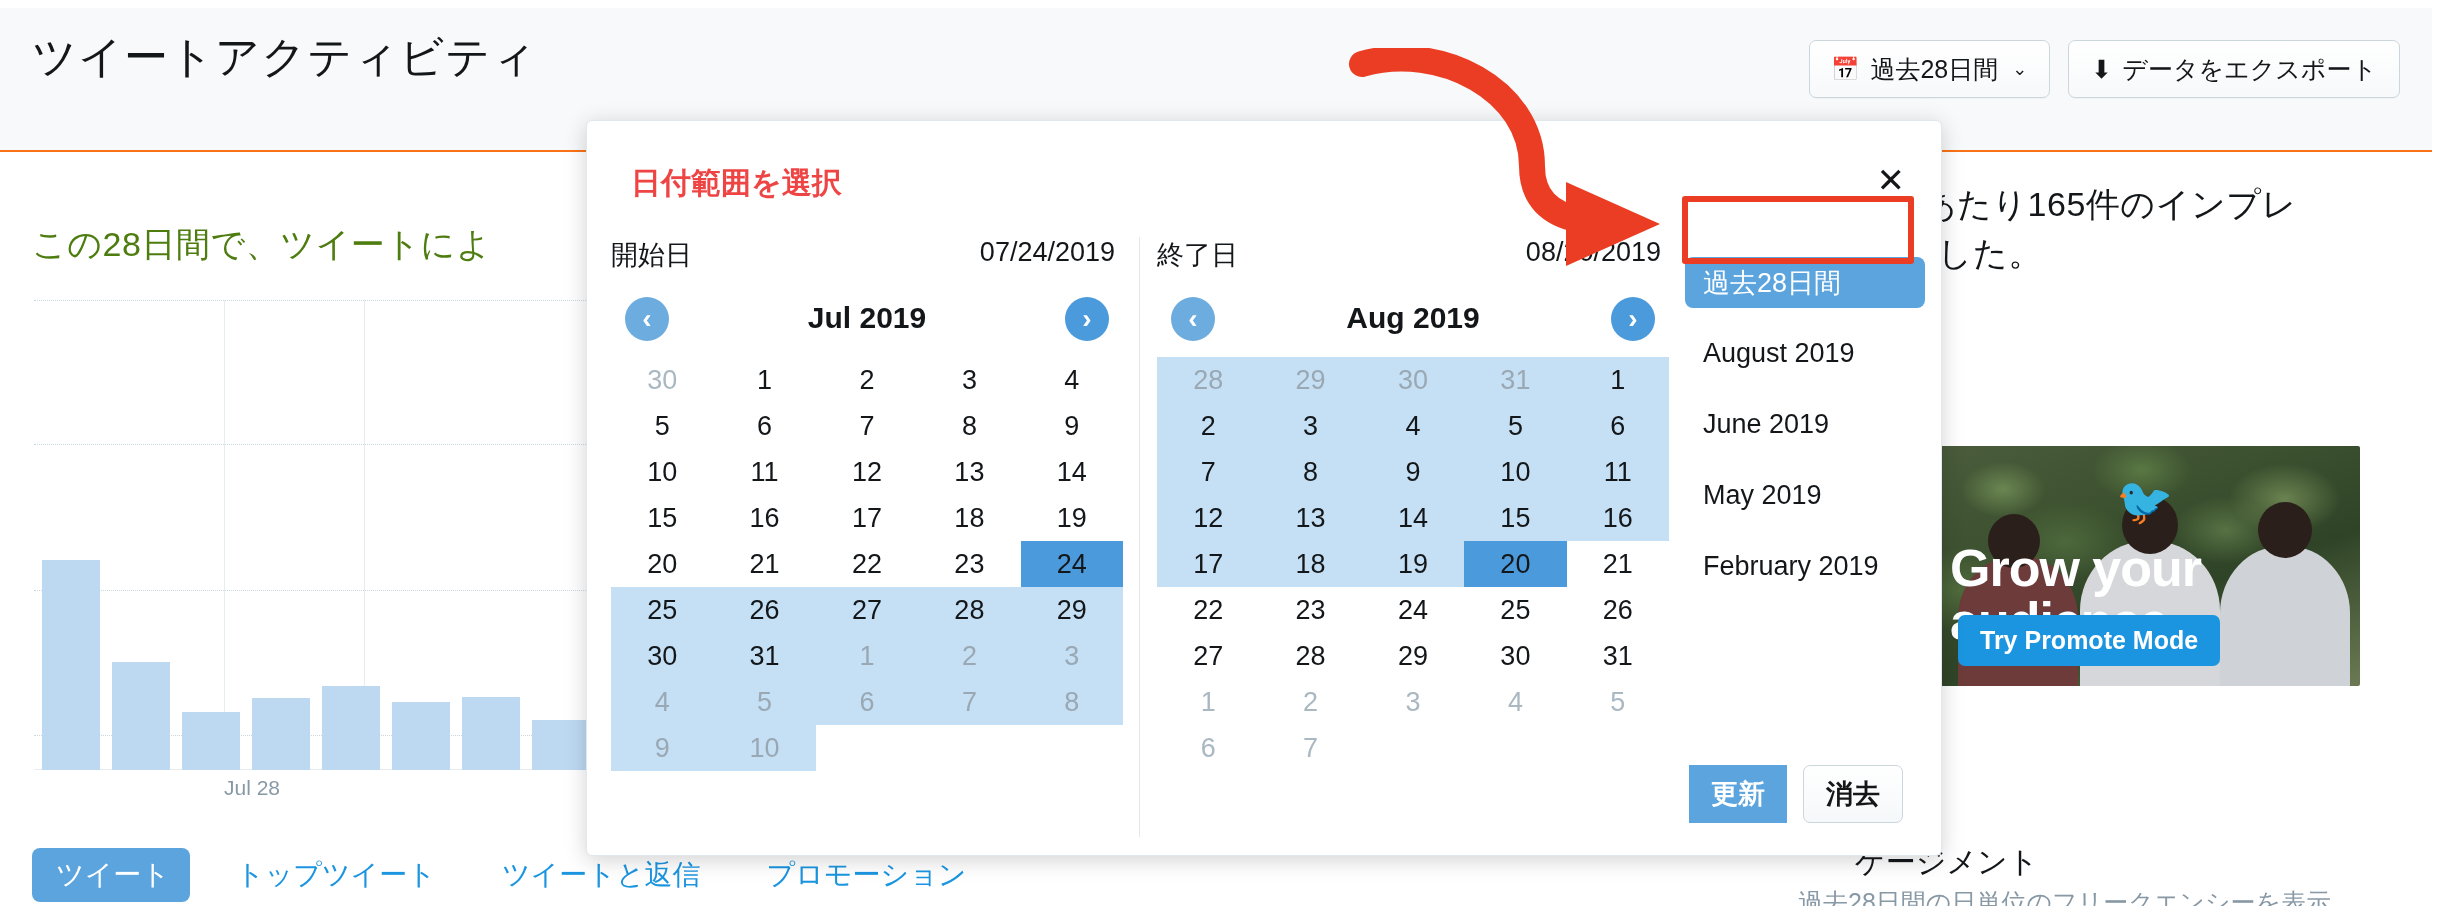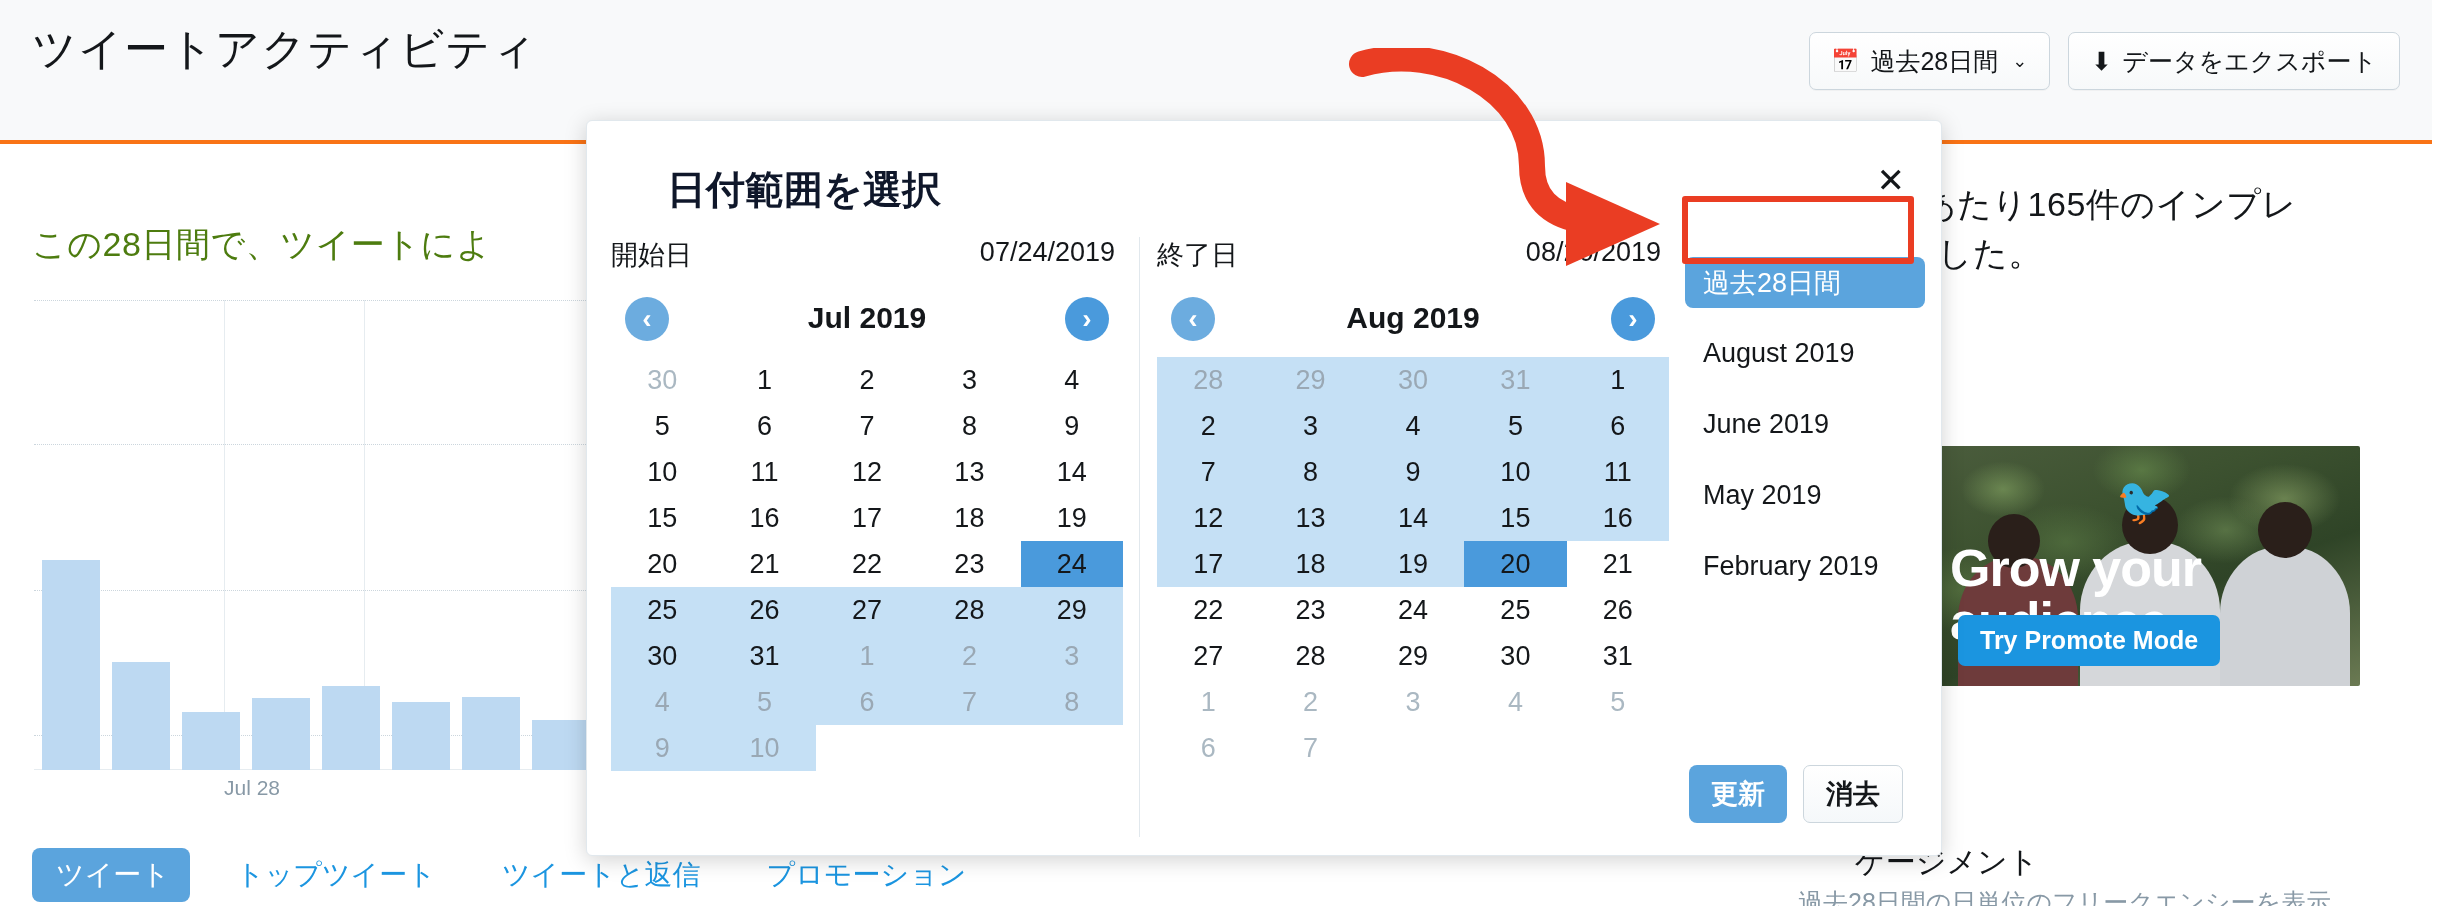--- a/index.html
+++ b/index.html
@@ -6,22 +6,22 @@
   html, body {
     width: 2464px; height: 906px;
     font-family: "Liberation Sans", "DejaVu Sans", sans-serif;
     background: #fff;
     overflow: hidden;
   }
   #root { position: relative; width: 2464px; height: 906px; background:#fff; }
 
   
   .header {
-    position: absolute; left:0; top:0; width: 2432px; height: 144px;
-    background: #f8f9fa; border-bottom: 4px solid #f97316;
+    position: absolute; left:0; top:8px; width: 2432px; height: 144px;
+    background: #f8f9fa; border-bottom: 2px solid #f97316;
   }
   .page-title {
     position: absolute; left: 32px; top: 20px;
     font-size: 44px; color: #14171a; font-weight: 400; letter-spacing: 1px;
   }
   .hdr-btns { position:absolute; right: 32px; top: 32px; display:flex; gap: 18px; }
   .btn-outline {
     display:flex; align-items:center; gap:10px;
     height: 58px; padding: 0 22px;
     border: 1px solid #ccd6dd; border-radius: 7px;
@@ -112,21 +112,21 @@
     position:absolute; left: 1798px; top: 886px; font-size: 25px; color:#8899a6;
   }
 
   
   .popup {
     position:absolute; left: 586px; top: 120px; width: 1356px; height: 736px;
     background:#fff; border: 1px solid #e1e8ed; border-radius: 6px;
     box-shadow: 0 4px 22px rgba(0,0,0,0.18);
     z-index: 20;
   }
-  .popup-title { position:absolute; left: 44px; top: 42px; font-size: 39px; color:#0f172a; font-weight:700;margin-left:36px; }
+  .popup-title { position:absolute; left: 44px; top: 42px; font-size: 30px; color:#ef4444; font-weight:700; }
   .popup-close {
     position:absolute; right: 36px; top: 42px; font-size: 34px; color:#14171a; line-height:1;
     cursor:pointer;
   }
   .cal-col { position:absolute; top: 112px; width: 512px; }
   .cal-col.left { left: 24px; }
   .cal-col.right { left: 570px; }
   .cal-divider { position:absolute; left: 552px; top: 116px; width:1px; height: 600px; background:#e1e8ed; }
   .cal-head-row { position:relative; height: 46px; }
   .cal-label { position:absolute; left: 0; top: 4px; font-size: 27px; color:#14171a; }
@@ -159,21 +159,21 @@
     padding: 0 18px; font-size: 27px; color:#14171a; border-radius: 8px;
     margin-bottom: 20px; cursor:pointer; white-space:nowrap;
   }
   .preset.selected { background:#5ba4dd; color:#fff; }
 
   .popup-actions {
     position:absolute; right: 38px; bottom: 32px; display:flex; gap: 16px;
   }
   .btn-primary {
     background:#5ba4dd; color:#fff; font-size:27px; font-weight:700;
-    padding: 10px 22px; border-radius: 8px; border:none; cursor:pointer;
+    padding: 10px 22px; border-radius: 0; border:none; cursor:pointer;
   }
   .btn-secondary {
     background: linear-gradient(#ffffff,#f5f8fa); color:#14171a; font-size:27px; font-weight:700;
     padding: 10px 22px; border-radius: 7px; border:1px solid #ccd6dd; cursor:pointer;
   }
 
   
   .anno-box {
     position:absolute; left: 1682px; top: 196px; width: 232px; height: 68px;
     border: 6px solid #ea3d23; border-radius: 3px; z-index: 40; pointer-events:none;

